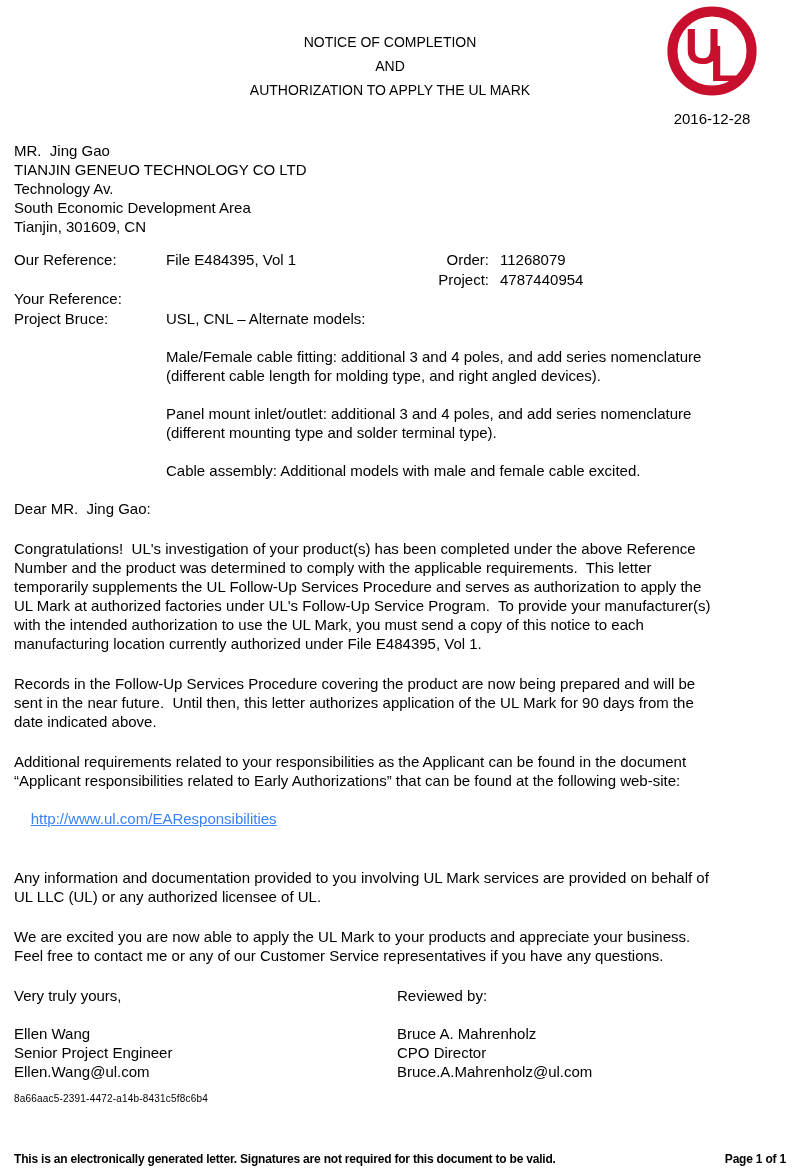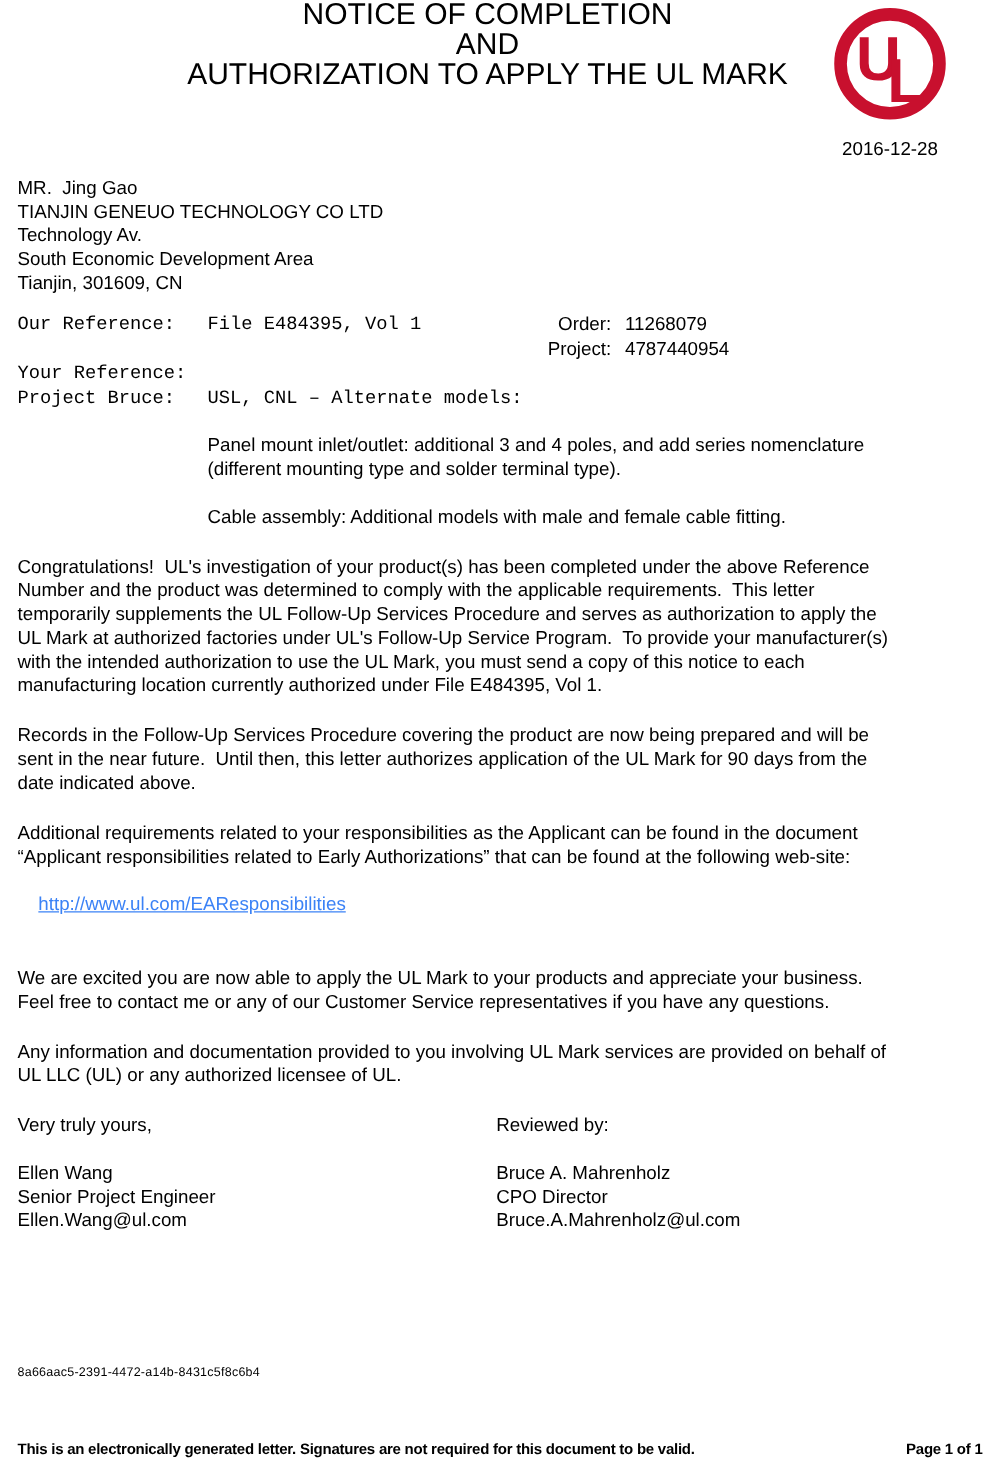--- a/index.html
+++ b/index.html
@@ -8,33 +8,33 @@
     width:800px; height:1175px;
     font-family:"Liberation Sans", sans-serif;
     font-size:15px; line-height:19px; color:#000;
     position:relative; overflow:hidden;
   }
   .page { position:relative; width:800px; height:1175px; padding:0 14px; }
 
   
   .header { position:relative; height:141px; }
   .title {
-    padding-right:20px;
-    text-align:center; font-size:24px; line-height:24px;
+    padding-top:30px; padding-right:20px;
+    text-align:center; font-size:14px; line-height:24px;
     white-space:pre-wrap;
   }
   .logo-wrap { position:absolute; top:5px; right:28px; width:92px; text-align:center; }
   .logo-date { margin-top:8px; font-size:15px; }
 
   
   .address { white-space:pre-wrap; }
 
   
   .ref-block { position:relative; margin-top:14px; line-height:19.5px; }
-  .ref-line { display:flex;font-family:Liberation Mono, monospace; }
+  .ref-line { display:flex; }
   .ref-label { width:152px; flex-shrink:0; }
   .order-block { position:absolute; left:419px; top:0; }
   .order-row { display:flex;align-items:center; }
   .order-label { display:inline-block; width:56px; text-align:right; }
   .order-value { margin-left:11px; }
 
   
   .scope-para { margin-left:152px; margin-top:19px; white-space:pre-wrap; }
 
   
@@ -98,42 +98,45 @@
         <span class="order-label">Order:</span>
         <span class="order-value">11268079</span>
       </div>
       <div class="order-row">
         <span class="order-label">Project:</span>
         <span class="order-value">4787440954</span>
       </div>
     </div>
   </div>
 
+  <div class="scope-para">Male/Female cable fitting: additional 3 and 4 poles, and add series nomenclature
+(different cable length for molding type, and right angled devices).</div>
   <div class="scope-para">Panel mount inlet/outlet: additional 3 and 4 poles, and add series nomenclature
 (different mounting type and solder terminal type).</div>
-  <div class="scope-para">Cable assembly: Additional models with male and female cable fitting.</div>
+  <div class="scope-para">Cable assembly: Additional models with male and female cable excited.</div>
 
+  <div class="greeting">Dear MR.  Jing Gao:</div>
 
   <div class="body-para">Congratulations!  UL's investigation of your product(s) has been completed under the above Reference
 Number and the product was determined to comply with the applicable requirements.  This letter
 temporarily supplements the UL Follow-Up Services Procedure and serves as authorization to apply the
 UL Mark at authorized factories under UL's Follow-Up Service Program.  To provide your manufacturer(s)
 with the intended authorization to use the UL Mark, you must send a copy of this notice to each
 manufacturing location currently authorized under File E484395, Vol 1.</div>
   <div class="body-para">Records in the Follow-Up Services Procedure covering the product are now being prepared and will be
 sent in the near future.  Until then, this letter authorizes application of the UL Mark for 90 days from the
 date indicated above.</div>
   <div class="body-para"><span>Additional requirements related to your responsibilities as the Applicant can be found in the document
 “Applicant responsibilities related to Early Authorizations” that can be found at the following web-site:</span><br>
     <a href="#" class="letter-link">http://www.ul.com/EAResponsibilities</a>
   </div>
+  <div class="body-para">Any information and documentation provided to you involving UL Mark services are provided on behalf of
+UL LLC (UL) or any authorized licensee of UL.</div>
   <div class="body-para">We are excited you are now able to apply the UL Mark to your products and appreciate your business.
 Feel free to contact me or any of our Customer Service representatives if you have any questions.</div>
-  <div class="body-para">Any information and documentation provided to you involving UL Mark services are provided on behalf of
-UL LLC (UL) or any authorized licensee of UL.</div>
 
   <div class="sig-row">
     <div class="sig-col-left">
       <div>Very truly yours,</div>
       <div class="sig-names">Ellen Wang
 Senior Project Engineer
 Ellen.Wang@ul.com</div>
     </div>
     <div class="sig-col-right">
       <div>Reviewed by:</div>

